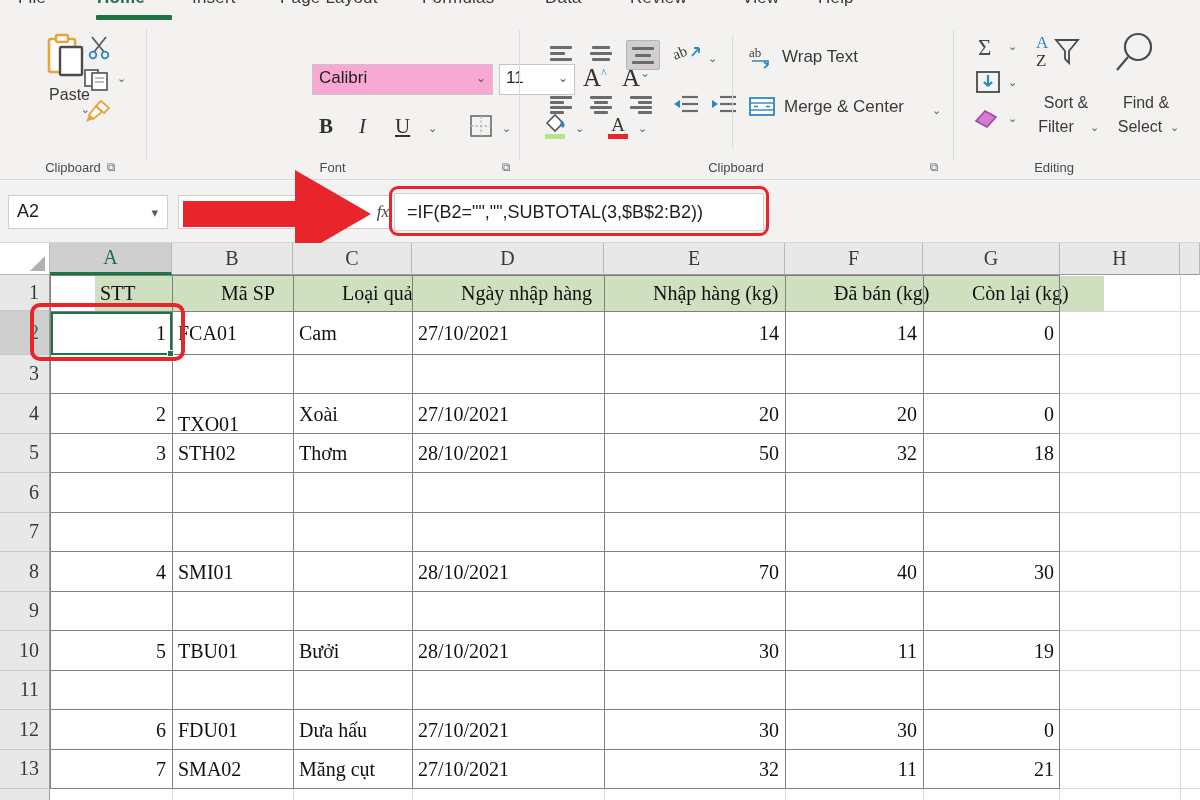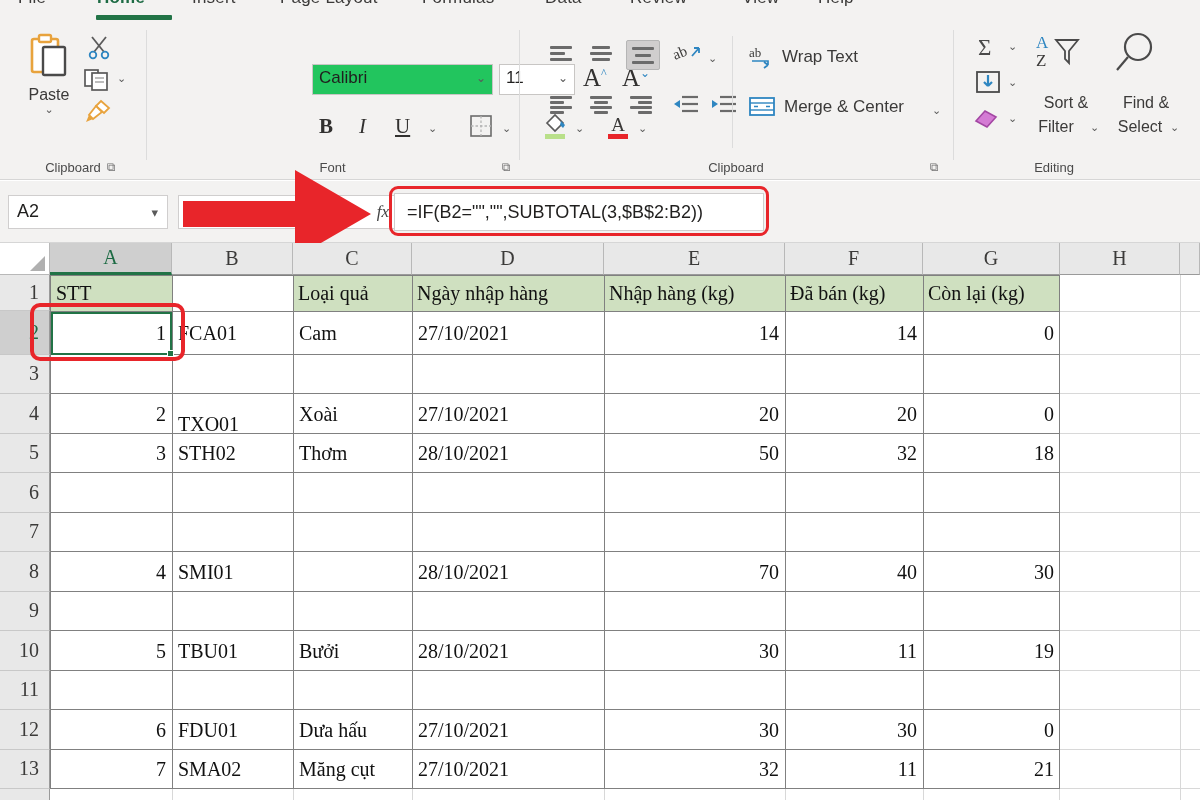--- a/index.html
+++ b/index.html
@@ -41,29 +41,29 @@
   .grp-sep {
     position: absolute; top: 8px; width: 1px; height: 130px;
     background: #dcdcdc;
   }
   .dlg-launcher {
     position: absolute; bottom: 6px; width: 14px; height: 14px;
     font-size: 12px; color: #707070; line-height: 14px; text-align: center;
   }
 
   
-  .paste-btn { position: absolute; left: 18px; top: 10px; width: 62px; text-align: center; }
+  .paste-btn { position: absolute; left: 28px; top: 10px; width: 62px; text-align: right; }
   .paste-label { font-size: 16px; color: #3b3a39; margin-top: 2px; }
   .mini-btn { position: absolute; }
   .chev { font-size: 11px; color: #5a5a5a; }
 
   
   .fontbox {
     position: absolute; left: 165px; top: 42px; width: 181px; height: 31px;
-    background: #22c55e; border: 1px solid #c8c6c4;
+    background: #f9a8d4; border: 1px solid #c8c6c4;
     font-size: 17px; color: #201f1e; padding: 3px 6px;
   }
   .fontbox .cv { position: absolute; right: 6px; top: 6px; font-size: 12px; color: #5a5a5a; }
   .sizebox {
     position: absolute; left: 352px; top: 42px; width: 76px; height: 31px;
     background: #fff; border: 1px solid #c8c6c4;
     font-size: 17px; color: #201f1e; padding: 3px 6px;
   }
   .sizebox .cv { position: absolute; right: 6px; top: 6px; font-size: 12px; color: #5a5a5a; }
   .grow-a { position: absolute; top: 42px; font-size: 25px; color: #323130; font-family: "Liberation Serif", serif; }
@@ -147,21 +147,21 @@
     font-size: 20px; color: #3b3a39; text-align: right; padding-right: 10px;
     font-family: "Liberation Serif", serif;
   }
   .rowhdr.active { background: #cfcfcf; color: #1d6b44; }
 
   .cell {
     position: absolute; overflow: hidden; white-space: nowrap;
     font-size: 20px; color: #111111; font-family: "Liberation Serif", serif;
     padding: 0 5px;
   }
-  .cell.hdr { background: #cfe0c0; font-weight: 400; }
+  .cell.hdr { background: #cfe0c0; font-weight: 400; margin-left: 44px; }
   .cell.num { text-align: right; }
   .cell.txt { text-align: left; }
   .gridline-v { position: absolute; width: 1px; background: #808080; }
   .gridline-h { position: absolute; height: 1px; background: #808080; }
   .gridline-light { position: absolute; height: 1px; background: #d8d8d8; }
   .gridline-lightv { position: absolute; width: 1px; background: #d8d8d8; }
 
   .selbox {
     position: absolute; border: 2px solid #217346; pointer-events: none;
   }
@@ -462,20 +462,21 @@
     <div class="rowhdr" style="top:270px; height:39px; line-height:37px">7</div>
     <div class="rowhdr" style="top:309px; height:40px; line-height:38px">8</div>
     <div class="rowhdr" style="top:349px; height:39px; line-height:37px">9</div>
     <div class="rowhdr" style="top:388px; height:40px; line-height:38px">10</div>
     <div class="rowhdr" style="top:428px; height:39px; line-height:37px">11</div>
     <div class="rowhdr" style="top:467px; height:40px; line-height:38px">12</div>
     <div class="rowhdr" style="top:507px; height:39px; line-height:37px">13</div>
     <div class="rowhdr" style="top:546px; height:40px; line-height:38px">14</div>
 
     <div class="cell hdr txt" style="left:51px;  top:33px; width:121px; height:35px; line-height:35px">STT</div>
+    <div class="cell hdr txt" style="left:172px; top:33px; width:121px; height:35px; line-height:35px">Mã SP</div>
     <div class="cell hdr txt" style="left:293px; top:33px; width:119px; height:35px; line-height:35px">Loại quả</div>
     <div class="cell hdr txt" style="left:412px; top:33px; width:192px; height:35px; line-height:35px">Ngày nhập hàng</div>
     <div class="cell hdr txt" style="left:785px; top:33px; width:138px; height:35px; line-height:35px">Đã bán (kg)</div>
     <div class="cell hdr txt" style="left:604px; top:33px; width:181px; height:35px; line-height:35px">Nhập hàng (kg)</div>
     <div class="cell hdr txt" style="left:923px; top:33px; width:137px; height:35px; line-height:35px">Còn lại (kg)</div>
 
     <div class="cell num" style="left:51px;  top:70px; width:120px; height:40px; line-height:40px">1</div>
     <div class="cell txt" style="left:173px; top:70px; width:119px; height:40px; line-height:40px">FCA01</div>
     <div class="cell txt" style="left:294px; top:70px; width:117px; height:40px; line-height:40px">Cam</div>
     <div class="cell txt" style="left:413px; top:70px; width:190px; height:40px; line-height:40px">27/10/2021</div>

